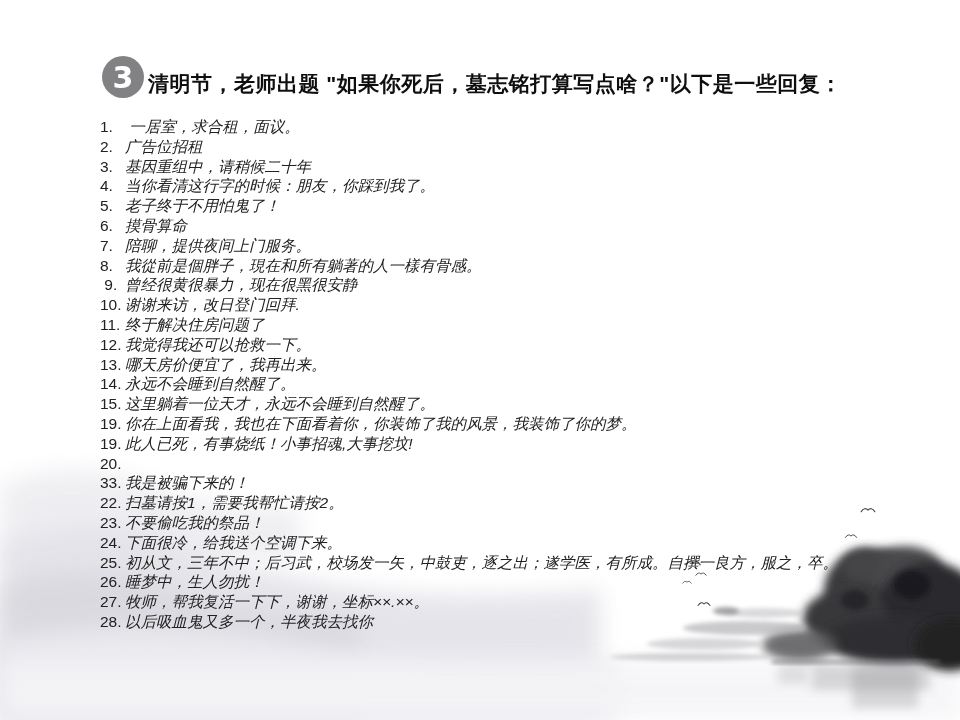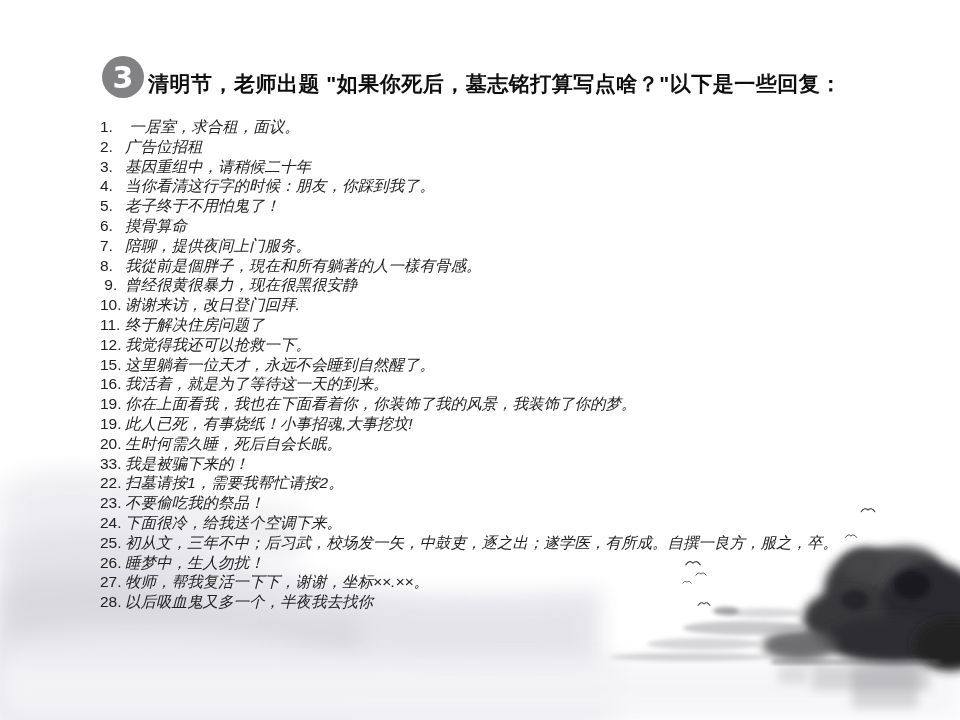--- a/index.html
+++ b/index.html
@@ -144,46 +144,49 @@
     <div class="row">
       <span class="num">11.</span>
       <span class="txt">终于解决住房问题了</span>
     </div>
 
     <div class="row">
       <span class="num">12.</span>
       <span class="txt">我觉得我还可以抢救一下。</span>
     </div>
 
-
+    <div class="row">
+      <span class="num">13.</span>
+      <span class="txt">哪天房价便宜了，我再出来。</span>
+    </div>
+
+    <div class="row">
+      <span class="num">14.</span>
+      <span class="txt">永远不会睡到自然醒了。</span>
+    </div>
 
     <div class="row">
       <span class="num">15.</span>
       <span class="txt">这里躺着一位天才，永远不会睡到自然醒了。</span>
     </div>
 
-    <div class="row">
-      <span class="num">16.</span>
-      <span class="txt">我活着，就是为了等待这一天的到来。</span>
-    </div>
 
 
     <div class="row">
       <span class="num">19.</span>
       <span class="txt">你在上面看我，我也在下面看着你，你装饰了我的风景，我装饰了你的梦。</span>
     </div>
 
     <div class="row">
       <span class="num">19.</span>
       <span class="txt">此人已死，有事烧纸！小事招魂,大事挖坟!</span>
     </div>
 
     <div class="row">
       <span class="num">20.</span>
-      <span class="txt">生时何需久睡，死后自会长眠。</span>
     </div>
 
     <div class="row">
       <span class="num">33.</span>
       <span class="txt">我是被骗下来的！</span>
     </div>
 
     <div class="row">
       <span class="num">22.</span>
       <span class="txt">扫墓请按1，需要我帮忙请按2。</span>

